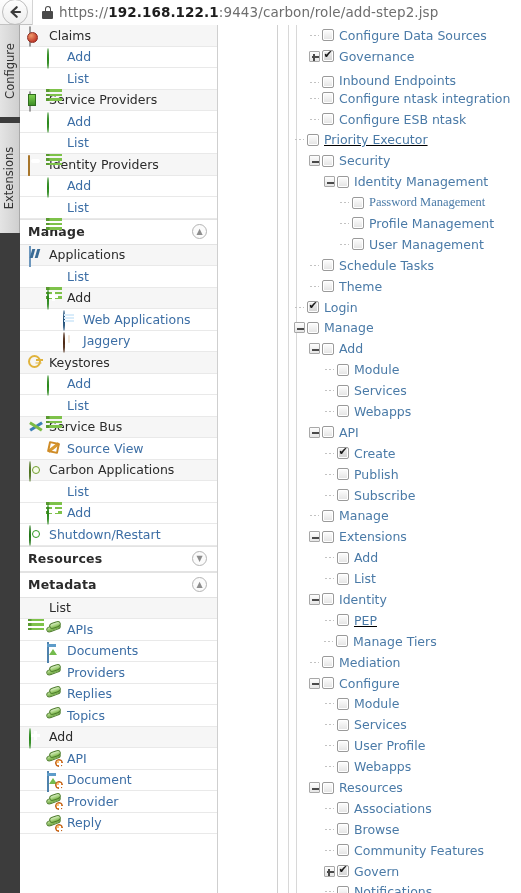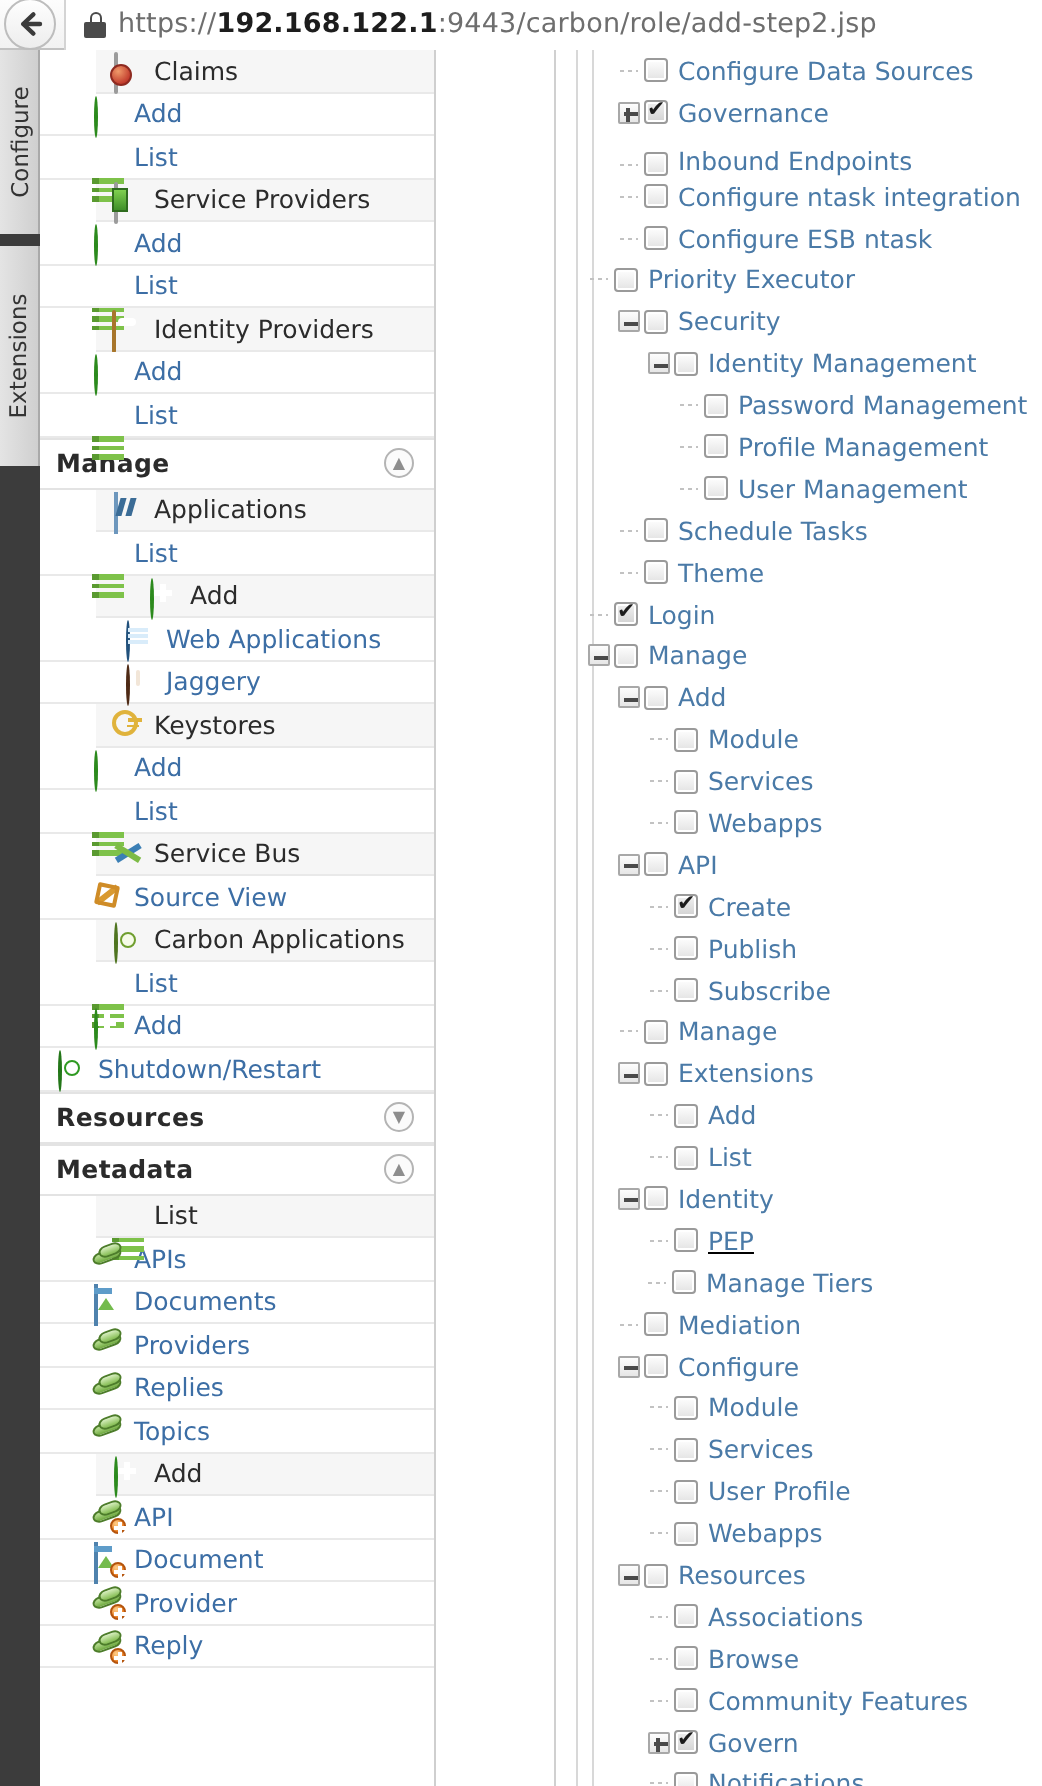--- a/index.html
+++ b/index.html
@@ -57,21 +57,21 @@
   .vtab span { transform: rotate(-90deg); white-space:nowrap; display:block; }
   .vtab.t1 { top:0; height:92px; }
   .vtab.t2 { top:98px; height:110px; }
 
   
   .menucol { position:absolute; left:20px; top:0; width:198px; height:868px;
     background:#fff; border-right:1px solid #cfcfcf; overflow:hidden; }
 
   .row { display:flex; align-items:center; height:21.5px; padding-left:8px;
         border-bottom:1px solid #e9e9e9; white-space:nowrap; }
-  .row.hdr { background:#f6f6f6;margin-left:28px; }
+  .row.hdr { background:#f6f6f6; }
   .row.plain { background:#fff; }
   .ico { width:16px; height:16px; flex:0 0 auto; margin-right:5px; position:relative; }
   .lbl { font-size:12.5px; color:#3c6ea5; }
   .lbl.dark { color:#2b2b2b; }
   .ind1 { padding-left:8px; }
   .ind2 { padding-left:26px; }
   .ind3 { padding-left:42px; }
 
   
   .sect { display:flex; align-items:center; justify-content:space-between;
@@ -373,40 +373,40 @@
           <div class="tnode" style="padding-left: 19px;">
             <span class="elbow"></span>
             <span class="cbx"></span>
             <span class="tlbl">Configure ntask integration</span>
           </div>
           <div class="tnode" style="padding-left: 19px;">
             <span class="elbow"></span>
             <span class="cbx"></span>
             <span class="tlbl">Configure ESB ntask</span>
           </div>
-          <div class="tnode" style="padding-left: 4px;">
+          <div class="tnode" style="padding-left: 4px; text-decoration: underline;">
             <span class="elbow"></span>
             <span class="cbx"></span>
             <span class="tlbl">Priority Executor</span>
           </div>
           <div class="tnode" style="padding-left: 19px;">
             <span class="exp">
               <span class="h"></span>
             </span>
             <span class="cbx"></span>
             <span class="tlbl">Security</span>
           </div>
           <div class="tnode" style="padding-left: 34px;">
             <span class="exp">
               <span class="h"></span>
             </span>
             <span class="cbx"></span>
             <span class="tlbl">Identity Management</span>
           </div>
-          <div class="tnode" style="padding-left: 49px;">
+          <div class="tnode" style="padding-left: 49px; font-family: Liberation Serif, serif;">
             <span class="elbow"></span>
             <span class="cbx"></span>
             <span class="tlbl">Password Management</span>
           </div>
           <div class="tnode" style="padding-left: 49px;">
             <span class="elbow"></span>
             <span class="cbx"></span>
             <span class="tlbl">Profile Management</span>
           </div>
           <div class="tnode" style="padding-left: 49px;">

